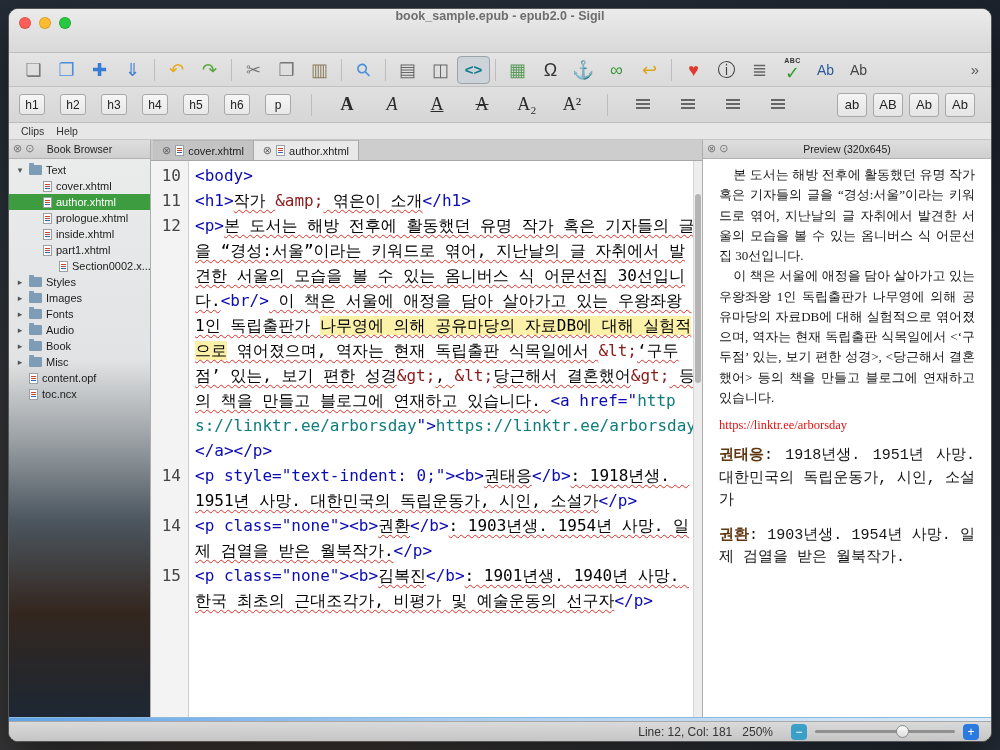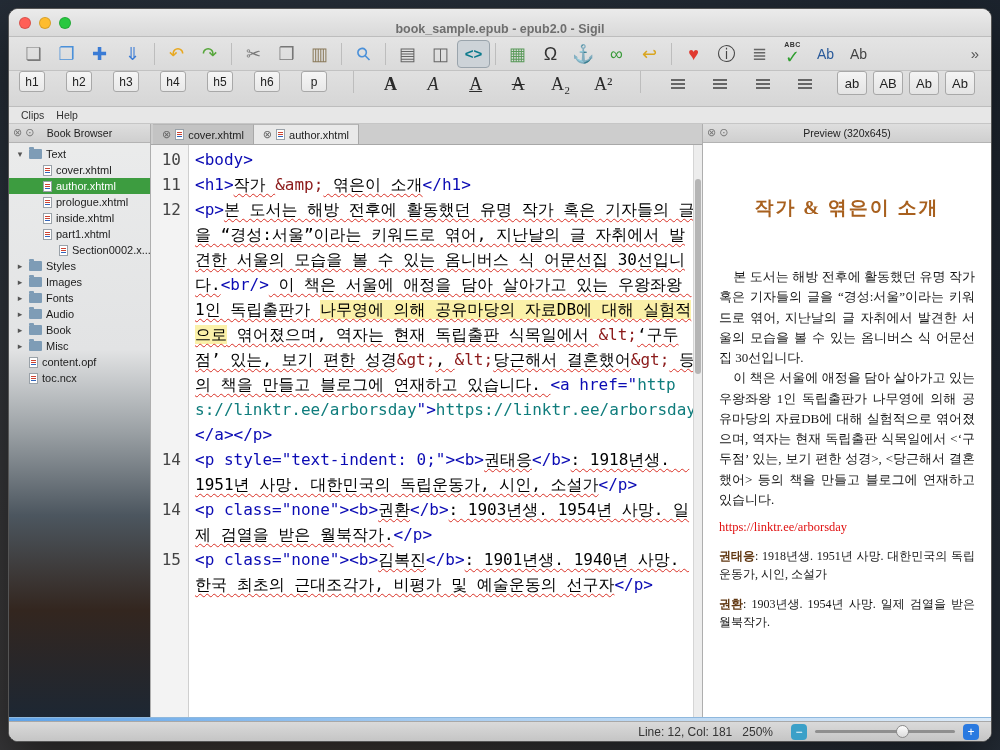--- a/index.html
+++ b/index.html
@@ -8,39 +8,39 @@
     font-family: "Liberation Sans", sans-serif;
     background: radial-gradient(ellipse at 28% 85%, #4a4038, #2b333d 55%, #1c242e);
   }
   .window {
     position:absolute; left:8px; top:8px; width:984px; height:734px;
     background:#ececec; border-radius:10px; overflow:hidden;
     box-shadow:0 18px 50px rgba(0,0,0,.55); border:1px solid #555;
     display:flex; flex-direction:column;
   }
   
-  .titlebar { height:28px; flex:none; background:linear-gradient(#ebebeb,#d9d9d9);
-    border-bottom:1px solid #bdbdbd; position:relative; display:flex; align-items:flex-end; justify-content:center; }
+  .titlebar { height:44px; flex:none; background:linear-gradient(#ebebeb,#d9d9d9);
+    border-bottom:1px solid #bdbdbd; position:relative; display:flex; align-items:flex-start; justify-content:center; }
   .traffic { position:absolute; left:10px; top:8px; display:flex; gap:8px; }
   .tl { width:12px; height:12px; border-radius:50%; display:inline-block; border:1px solid rgba(0,0,0,.15); }
   .tl.red{background:#ff5f57}.tl.yel{background:#febc2e}.tl.grn{background:#28c840}
   .wtitle { font-size:12.5px; color:#6e6e6e; font-weight:bold; }
   
   .toolbar { height:34px; flex:none; background:linear-gradient(#e4e4e4,#dadada);
     border-bottom:1px solid #c2c2c2; display:flex; align-items:center; padding:0 8px; }
   .tbtn { width:33px; height:28px; display:flex; flex-direction:column; align-items:center; justify-content:center;
     border-radius:4px; cursor:default; font-size:18px; line-height:1; }
   .tbtn .glyph { display:block; }
   .tbtn .glyph.rot { transform:rotate(-45deg); display:inline-block; }
   .tbtn .mini { font-size:7px; font-weight:bold; color:#333; letter-spacing:.5px; }
   .tbtn.active { background:#cdd3d8; border:1px solid #9aa4ac; }
   .sep { width:1px; height:22px; background:#bdbdbd; margin:0 5px; }
   .overflow { margin-left:auto; color:#555; font-size:15px; padding:0 4px; }
   .toolbar2 { height:36px; flex:none; background:linear-gradient(#e0e0e0,#d6d6d6);
-    border-bottom:1px solid #bdbdbd; display:flex; padding:0 10px; gap:21px; }
+    border-bottom:1px solid #bdbdbd; display:flex; align-items:center; padding:0 10px; gap:15px; }
   .hbtn { min-width:26px; height:21px; border:1px solid #a8a8a8; border-radius:3px; background:linear-gradient(#f6f6f6,#e8e8e8);
     font-size:12px; color:#222; display:flex; align-items:center; justify-content:center; padding:0 4px; }
   .lbtn { width:30px; height:26px; display:flex; align-items:center; justify-content:center;
     font-family:"Liberation Serif", serif; font-size:18px; color:#2b2b2b; }
   [data-name="bold-button"]{font-weight:bold}
   [data-name="italic-button"]{font-style:italic}
   [data-name="underline-button"]{text-decoration:underline}
   [data-name="strikethrough-button"]{text-decoration:line-through}
   .align-glyph { width:14px; height:11px; background:repeating-linear-gradient(to bottom,#666 0 2px,transparent 2px 4px); }
   .case-group { margin-left:auto; display:flex; gap:6px; margin-right:6px; }
@@ -89,21 +89,21 @@
   .seg.hl { background:#fbf1a9; }
   .vscroll { position:absolute; right:0; top:21px; bottom:0; width:9px; background:#ededed; border-left:1px solid #d5d5d5; }
   .vscroll .thumb { position:absolute; top:6%; left:1px; width:6px; height:34%; background:#b5b5b5; border-radius:3px; }
   
   .previewpanel { width:288px; flex:none; display:flex; flex-direction:column; background:#fff; }
   .preview-body { flex:1; overflow:hidden; padding:6px 16px 0 16px;
     font-family:"Liberation Serif","DejaVu Serif", serif; color:#151515; }
   .pv-h1 { font-size:19px; font-weight:bold; color:#a8601e; text-align:center; letter-spacing:2px; margin:46px 0 46px; }
   .pv-p { font-size:13px; line-height:1.56; text-indent:1.1em; text-align:justify; margin:0; }
   .pv-link { display:block; color:#e01010; font-size:12.5px; margin:10px 0 2px; text-decoration:none; }
-  .pv-entry { margin-top:12px; font-size:12px; line-height:1.5; text-align:justify; }
+  .pv-entry { margin-top:12px; font-size:15px; line-height:1.5; text-align:justify;font-family:Liberation Mono, monospace; }
   .pv-name { font-weight:bold; color:#5f3610; }
   
   .bluebar { height:4px; flex:none; background:linear-gradient(to right,#5fa3e8,#a9cdf0 45%,#dcebf9); border-top:1px solid #8fb8dd; }
   .statusbar { height:20px; flex:none; background:linear-gradient(#dadada,#c5c5c5); border-top:1px solid #a8a8a8;
     display:flex; align-items:center; padding:0 12px; font-size:12px; color:#333; }
   .cursorpos { margin-left:auto; }
   .zoomtext { margin-left:10px; }
   .zoom-minus { margin-left:18px; width:16px; height:16px; border-radius:4px; background:#3ba0c8; color:#fff;
     display:flex; align-items:center; justify-content:center; font-size:12px; }
   .slider { width:140px; height:3px; background:#8f8f8f; border-radius:2px; margin:0 8px; position:relative; }
@@ -385,21 +385,20 @@
 
     <div class="previewpanel" data-name="preview-panel">
       <div class="panel-header" data-name="preview-header">
         <span class="ph-btns">
           <span data-name="close-preview-icon">⊗</span>
           <span data-name="float-preview-icon">⊙</span>
         </span>
         <span data-name="preview-title">Preview (320x645)</span>
       </div>
       <div class="preview-body" data-name="preview-content">
-        <div class="pv-h1" data-name="preview-heading">작가 &amp; 엮은이 소개</div>
         <p class="pv-p" data-name="preview-paragraph">본 도서는 해방 전후에 활동했던 유명 작가 혹은 기자들의 글을 “경성:서울”이라는 키워드로 엮어, 지난날의 글 자취에서 발견한 서울의 모습을 볼 수 있는 옴니버스 식 어문선집 30선입니다.</p>
         <p class="pv-p" data-name="preview-paragraph">이 책은 서울에 애정을 담아 살아가고 있는 우왕좌왕 1인 독립출판가 나무영에 의해 공유마당의 자료DB에 대해 실험적으로 엮어졌으며, 역자는 현재 독립출판 식목일에서 &lt;‘구두점’ 있는, 보기 편한 성경&gt;, &lt;당근해서 결혼했어&gt; 등의 책을 만들고 블로그에 연재하고 있습니다.</p>
         <a class="pv-link" data-name="preview-link">https://linktr.ee/arborsday</a>
         <div id="pv-entries" data-name="preview-entries">
             <div class="pv-entry" data-name="preview-entry"><span class="pv-name" data-name="preview-entry-name">권태응</span><span data-name="preview-entry-desc">: 1918년생. 1951년 사망. 대한민국의 독립운동가, 시인, 소설가</span></div>
             <div class="pv-entry" data-name="preview-entry"><span class="pv-name" data-name="preview-entry-name">권환</span><span data-name="preview-entry-desc">: 1903년생. 1954년 사망. 일제 검열을 받은 월북작가.</span></div>
           </div>
       </div>
     </div>
 

